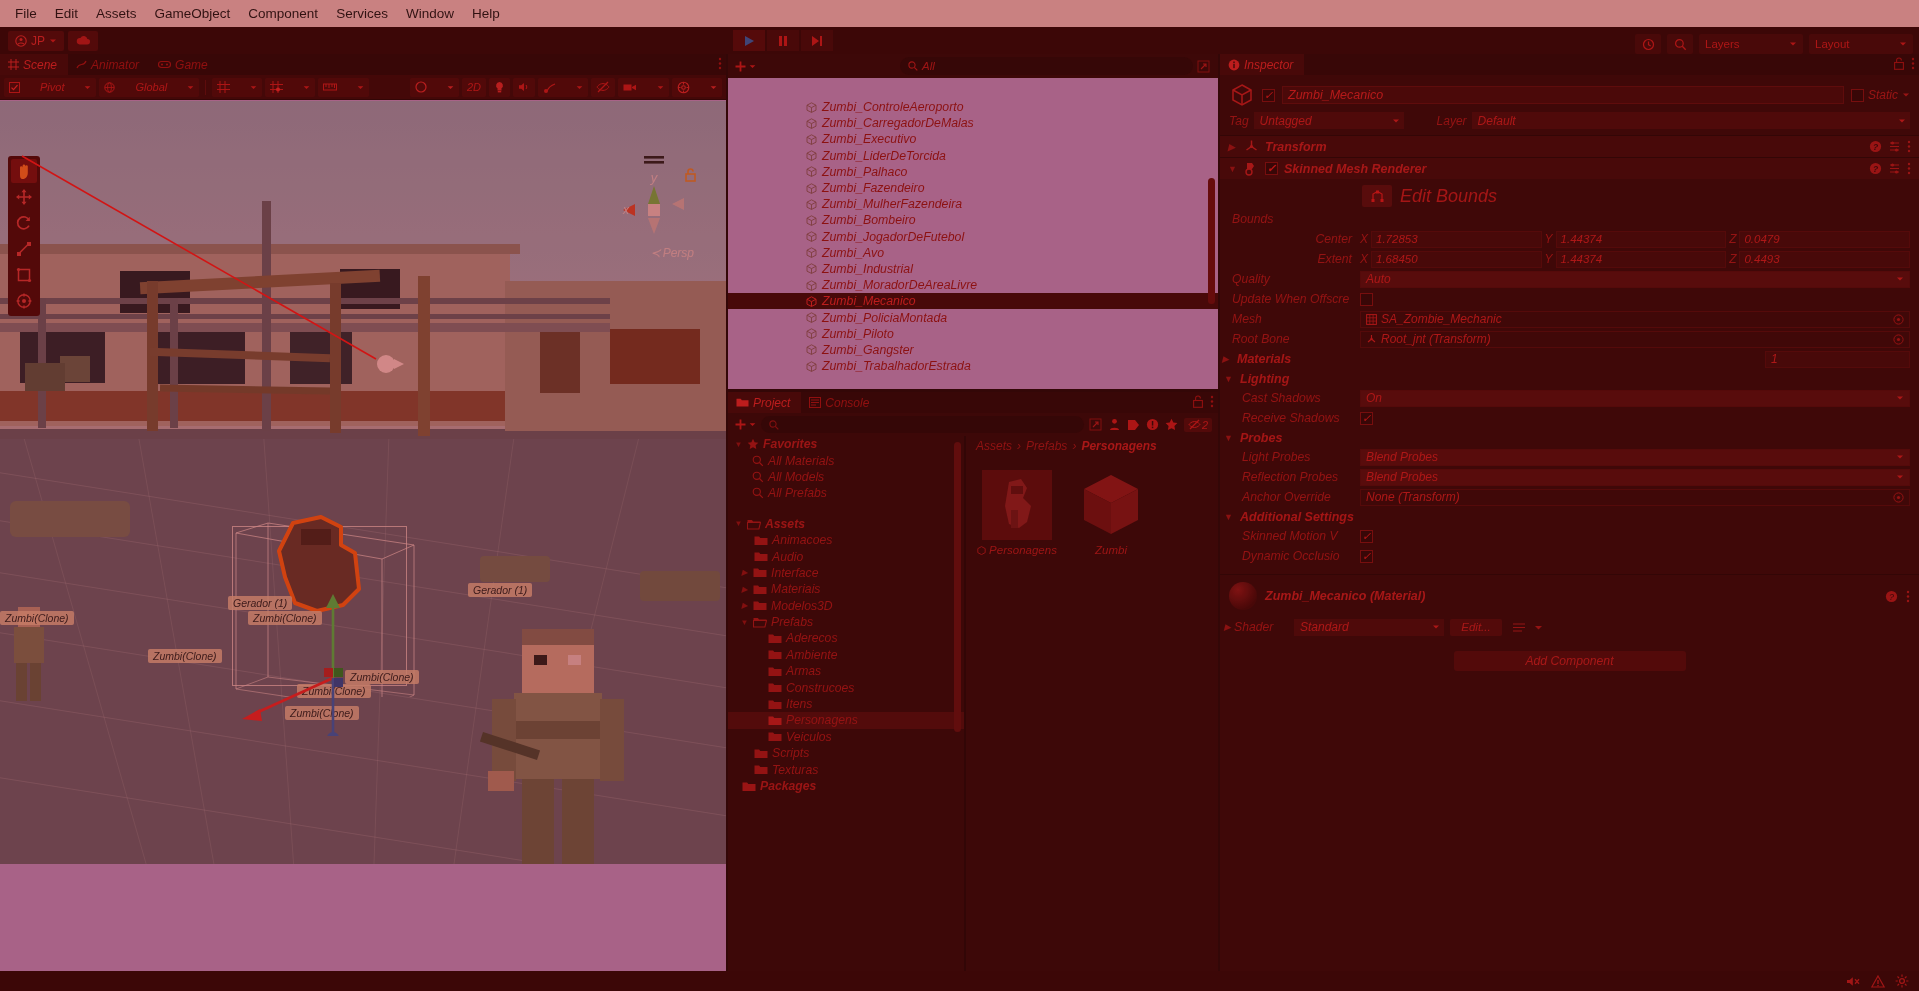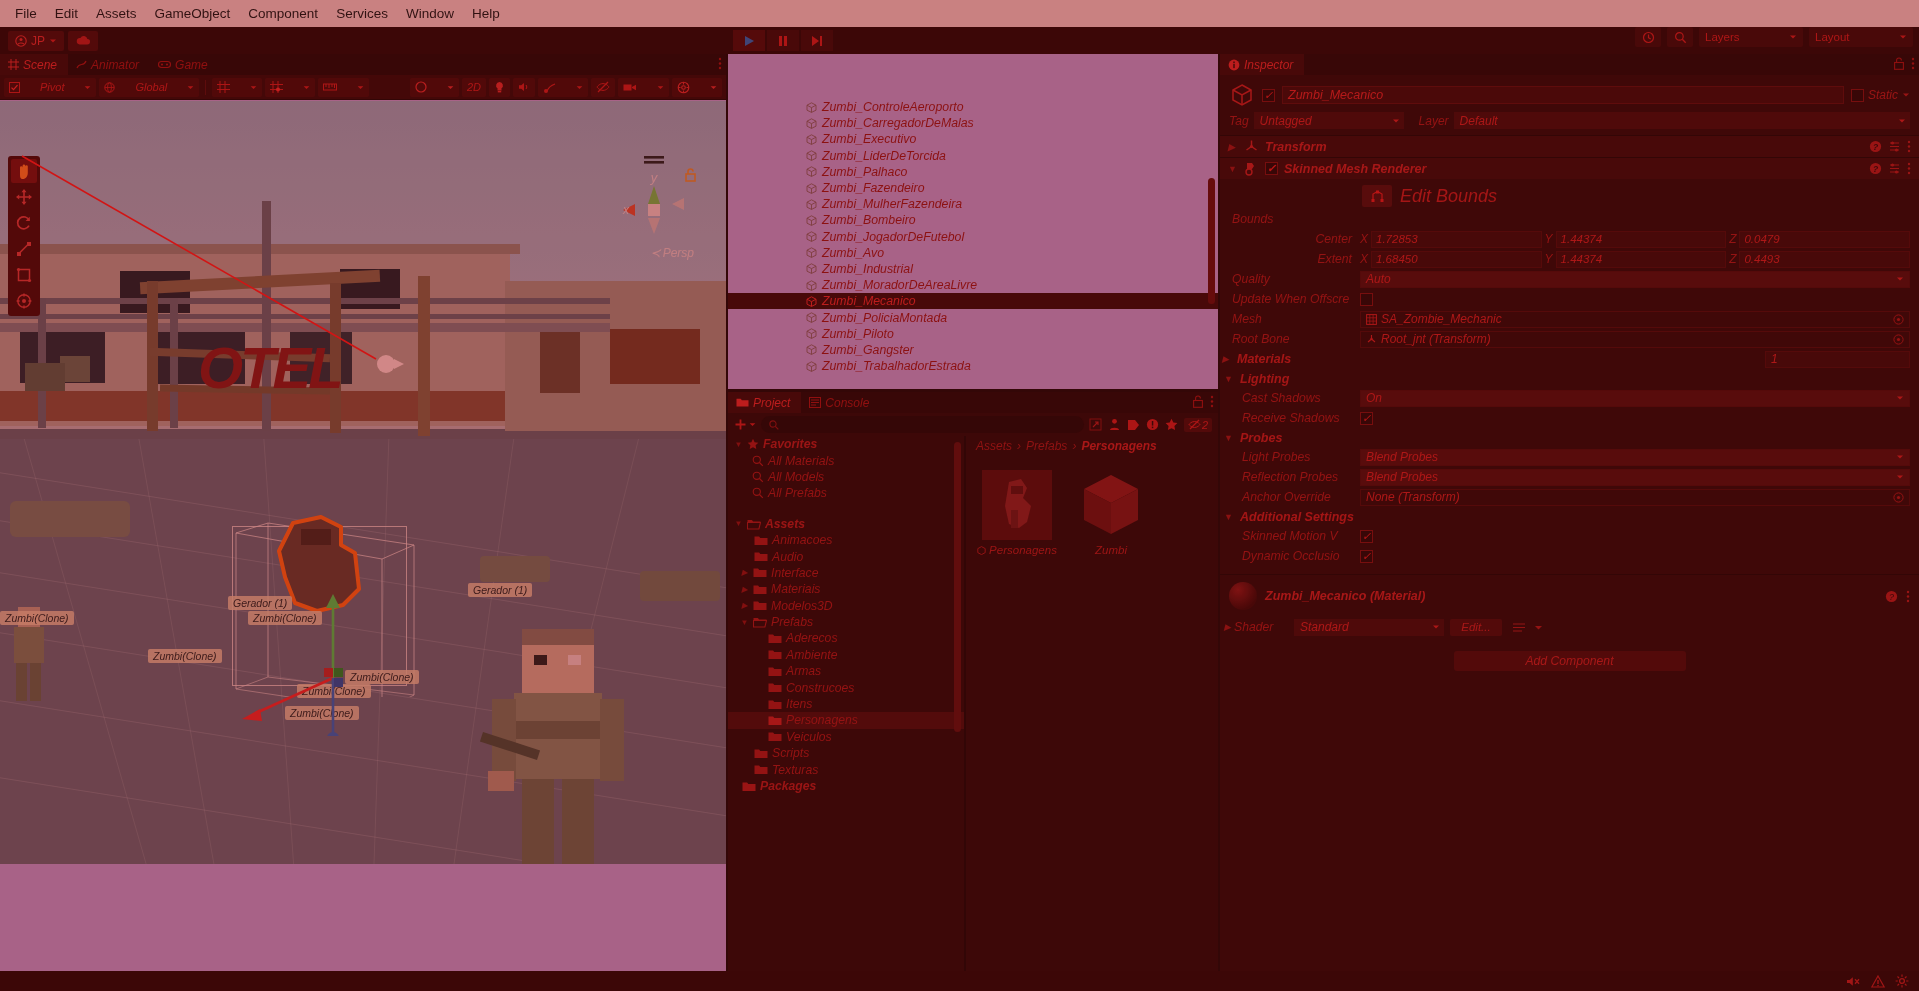--- a/index.html
+++ b/index.html
@@ -45,21 +45,21 @@
     display: flex; align-items: center; gap: 2px;
   }
   .play-btn {
     width: 32px; height: 21px; background: #3d0a0a;
     display: flex; align-items: center; justify-content: center;
   }
   .play-btn.active { background: #4d0d0d; }
 
   .right-tools {
     position: absolute; right: 6px; top: 0; height: 27px;
-    display: flex; align-items: flex-start; gap: 6px;
+    display: flex; align-items: flex-end; gap: 6px;
   }
   .rt-box {
     height: 20px; display: flex; align-items: center;
     padding: 0 6px; background: #3d0a0a; border-radius: 2px;
     font-size: 11.5px; color: #c22;
   }
   .rt-icon {
     height: 20px; width: 26px; display: flex; align-items: center;
     justify-content: center; background: #3d0a0a; border-radius: 2px;
   }
@@ -632,21 +632,20 @@
     <div style="position:absolute;left:170px;top:197px;width:8px;height:130px;background:#6d7482;"></div>
     <div style="position:absolute;left:262px;top:100px;width:9px;height:230px;background:#6d7482;"></div>
 
     <div style="position:absolute;left:140px;top:175px;width:240px;height:12px;background:#8a7656;transform:rotate(-3deg);"></div>
     <div style="position:absolute;left:147px;top:180px;width:11px;height:150px;background:#7d6a4d;"></div>
     <div style="position:absolute;left:330px;top:182px;width:11px;height:150px;background:#7d6a4d;"></div>
     <div style="position:absolute;left:418px;top:175px;width:12px;height:160px;background:#8a7656;"></div>
     <div style="position:absolute;left:150px;top:250px;width:180px;height:8px;background:#806d50;transform:rotate(2deg);"></div>
     <div style="position:absolute;left:160px;top:285px;width:170px;height:7px;background:#7a6749;transform:rotate(1deg);"></div>
 
-    <div style="position:absolute;left:198px;top:233px;font-size:58px;font-weight:bold;color:#8c2020;letter-spacing:-3px;font-family:'Liberation Sans',sans-serif;">OTEL</div>
 
     <div style="position:absolute;left:10px;top:400px;width:120px;height:36px;background:#7f8c78;border-radius:6px;"></div>
     <div style="position:absolute;left:60px;top:255px;width:30px;height:26px;background:#6d7d66;"></div>
     <div style="position:absolute;left:25px;top:262px;width:40px;height:28px;background:#5f7059;"></div>
     <div style="position:absolute;left:480px;top:455px;width:70px;height:26px;background:#7b8a74;border-radius:4px;"></div>
     <div style="position:absolute;left:640px;top:470px;width:80px;height:30px;background:#76866f;border-radius:4px;"></div>
 
     <svg style="position:absolute;left:0;top:0;width:726px;height:763px;pointer-events:none;z-index:41">
       <line x1="22" y1="55" x2="376" y2="258" stroke="#ff2020" stroke-width="1.6"></line>
     </svg>
@@ -770,20 +769,49 @@
         </g>
       </svg>
     </div>
     <div class="persp-lbl">
       <span style="margin-right:2px">≺</span><span>Persp</span>
     </div>
   </div>
 </div>
 
 <div class="panel" id="hierarchy-panel">
+  <div class="hier-toolbar">
+    <div class="plus-btn">
+      <span>
+          <svg width="13" height="13" viewBox="0 0 13 13">
+            <path d="M6.5 1.5v10M1.5 6.5h10" stroke="#c22" stroke-width="1.8"></path>
+          </svg>
+        </span>
+      <span>
+          <svg width="7" height="7" viewBox="0 0 7 7">
+            <path d="M0.7 2.2l2.8 2.8 2.8-2.8z" fill="#c22"></path>
+          </svg>
+        </span>
+    </div>
+    <div class="search-box">
+      <span>
+          <svg width="10" height="10" viewBox="0 0 10 10">
+            <circle cx="4" cy="4" r="3.1" fill="none" stroke="#b52020" stroke-width="1.1"></circle>
+            <path d="M6.3 6.3l3 3" stroke="#b52020" stroke-width="1.2"></path>
+          </svg>
+        </span>
+      <span>All</span>
+    </div>
+    <span style="margin-right:2px">
+        <svg width="13" height="13" viewBox="0 0 13 13">
+          <rect x="1" y="1" width="11" height="11" fill="none" stroke="#8d1616" stroke-width="1"></rect>
+          <path d="M4 9L9 4M6 4h3v3" fill="none" stroke="#b52020" stroke-width="1.1"></path>
+        </svg>
+      </span>
+  </div>
 
   <div class="hier-list">
     <div class="hrow">
       <span>
           <svg width="11" height="11" viewBox="0 0 11 11">
             <path d="M5.5 0.8L10 3.2v5L5.5 10.4 1 8.2v-5z" fill="none" stroke="#8a6f6f" stroke-width=".9"></path>
             <path d="M1 3.2l4.5 2.4 4.5-2.4M5.5 5.6v4.8" fill="none" stroke="#8a6f6f" stroke-width=".9"></path>
           </svg>
         </span>
       <span>Zumbi_ControleAeroporto</span>
@@ -1328,21 +1356,21 @@
     <div class="taglayer">
       <span>Tag</span>
       <div class="dd" style="width:150px">
         <span>Untagged</span>
         <span>
             <svg width="8" height="8" viewBox="0 0 8 8">
               <path d="M1 2.5l3 3 3-3z" fill="#cc2525"></path>
             </svg>
           </span>
       </div>
-      <span style="margin-left:10px">Layer</span>
+      <span style="margin-left:28px">Layer</span>
       <div class="dd" style="flex:1">
         <span>Default</span>
         <span>
             <svg width="8" height="8" viewBox="0 0 8 8">
               <path d="M1 2.5l3 3 3-3z" fill="#cc2525"></path>
             </svg>
           </span>
       </div>
     </div>
 

